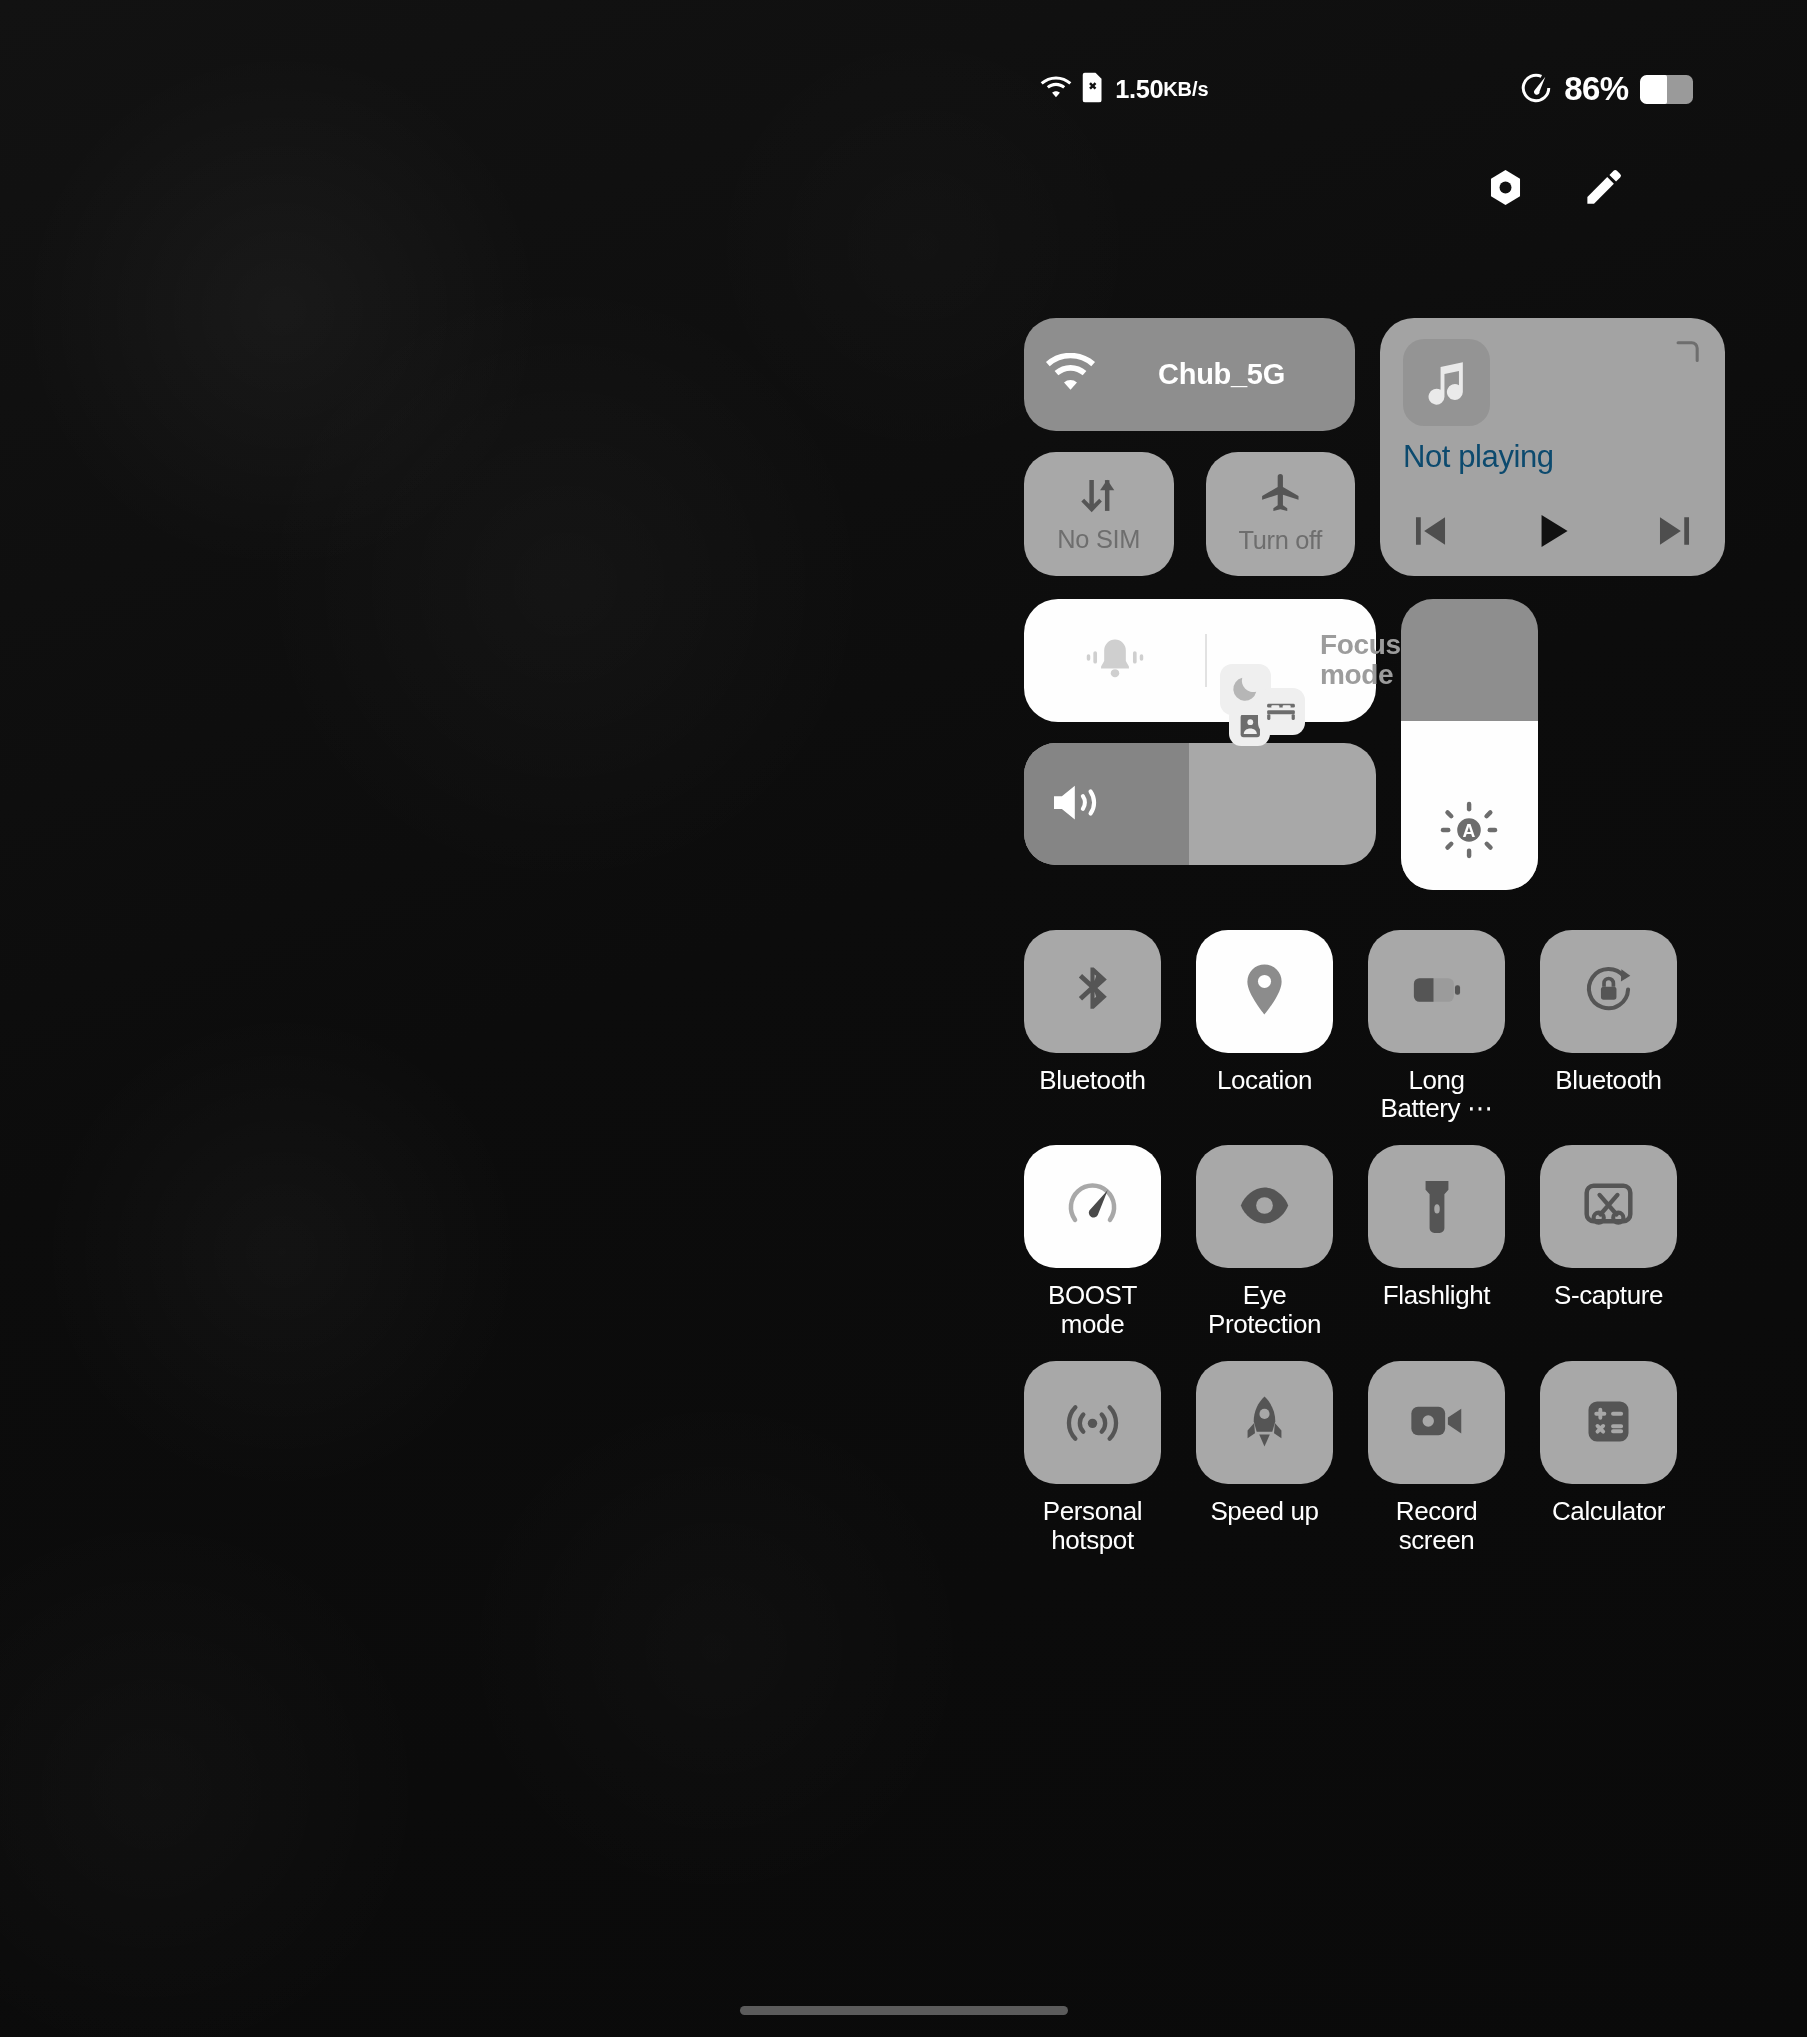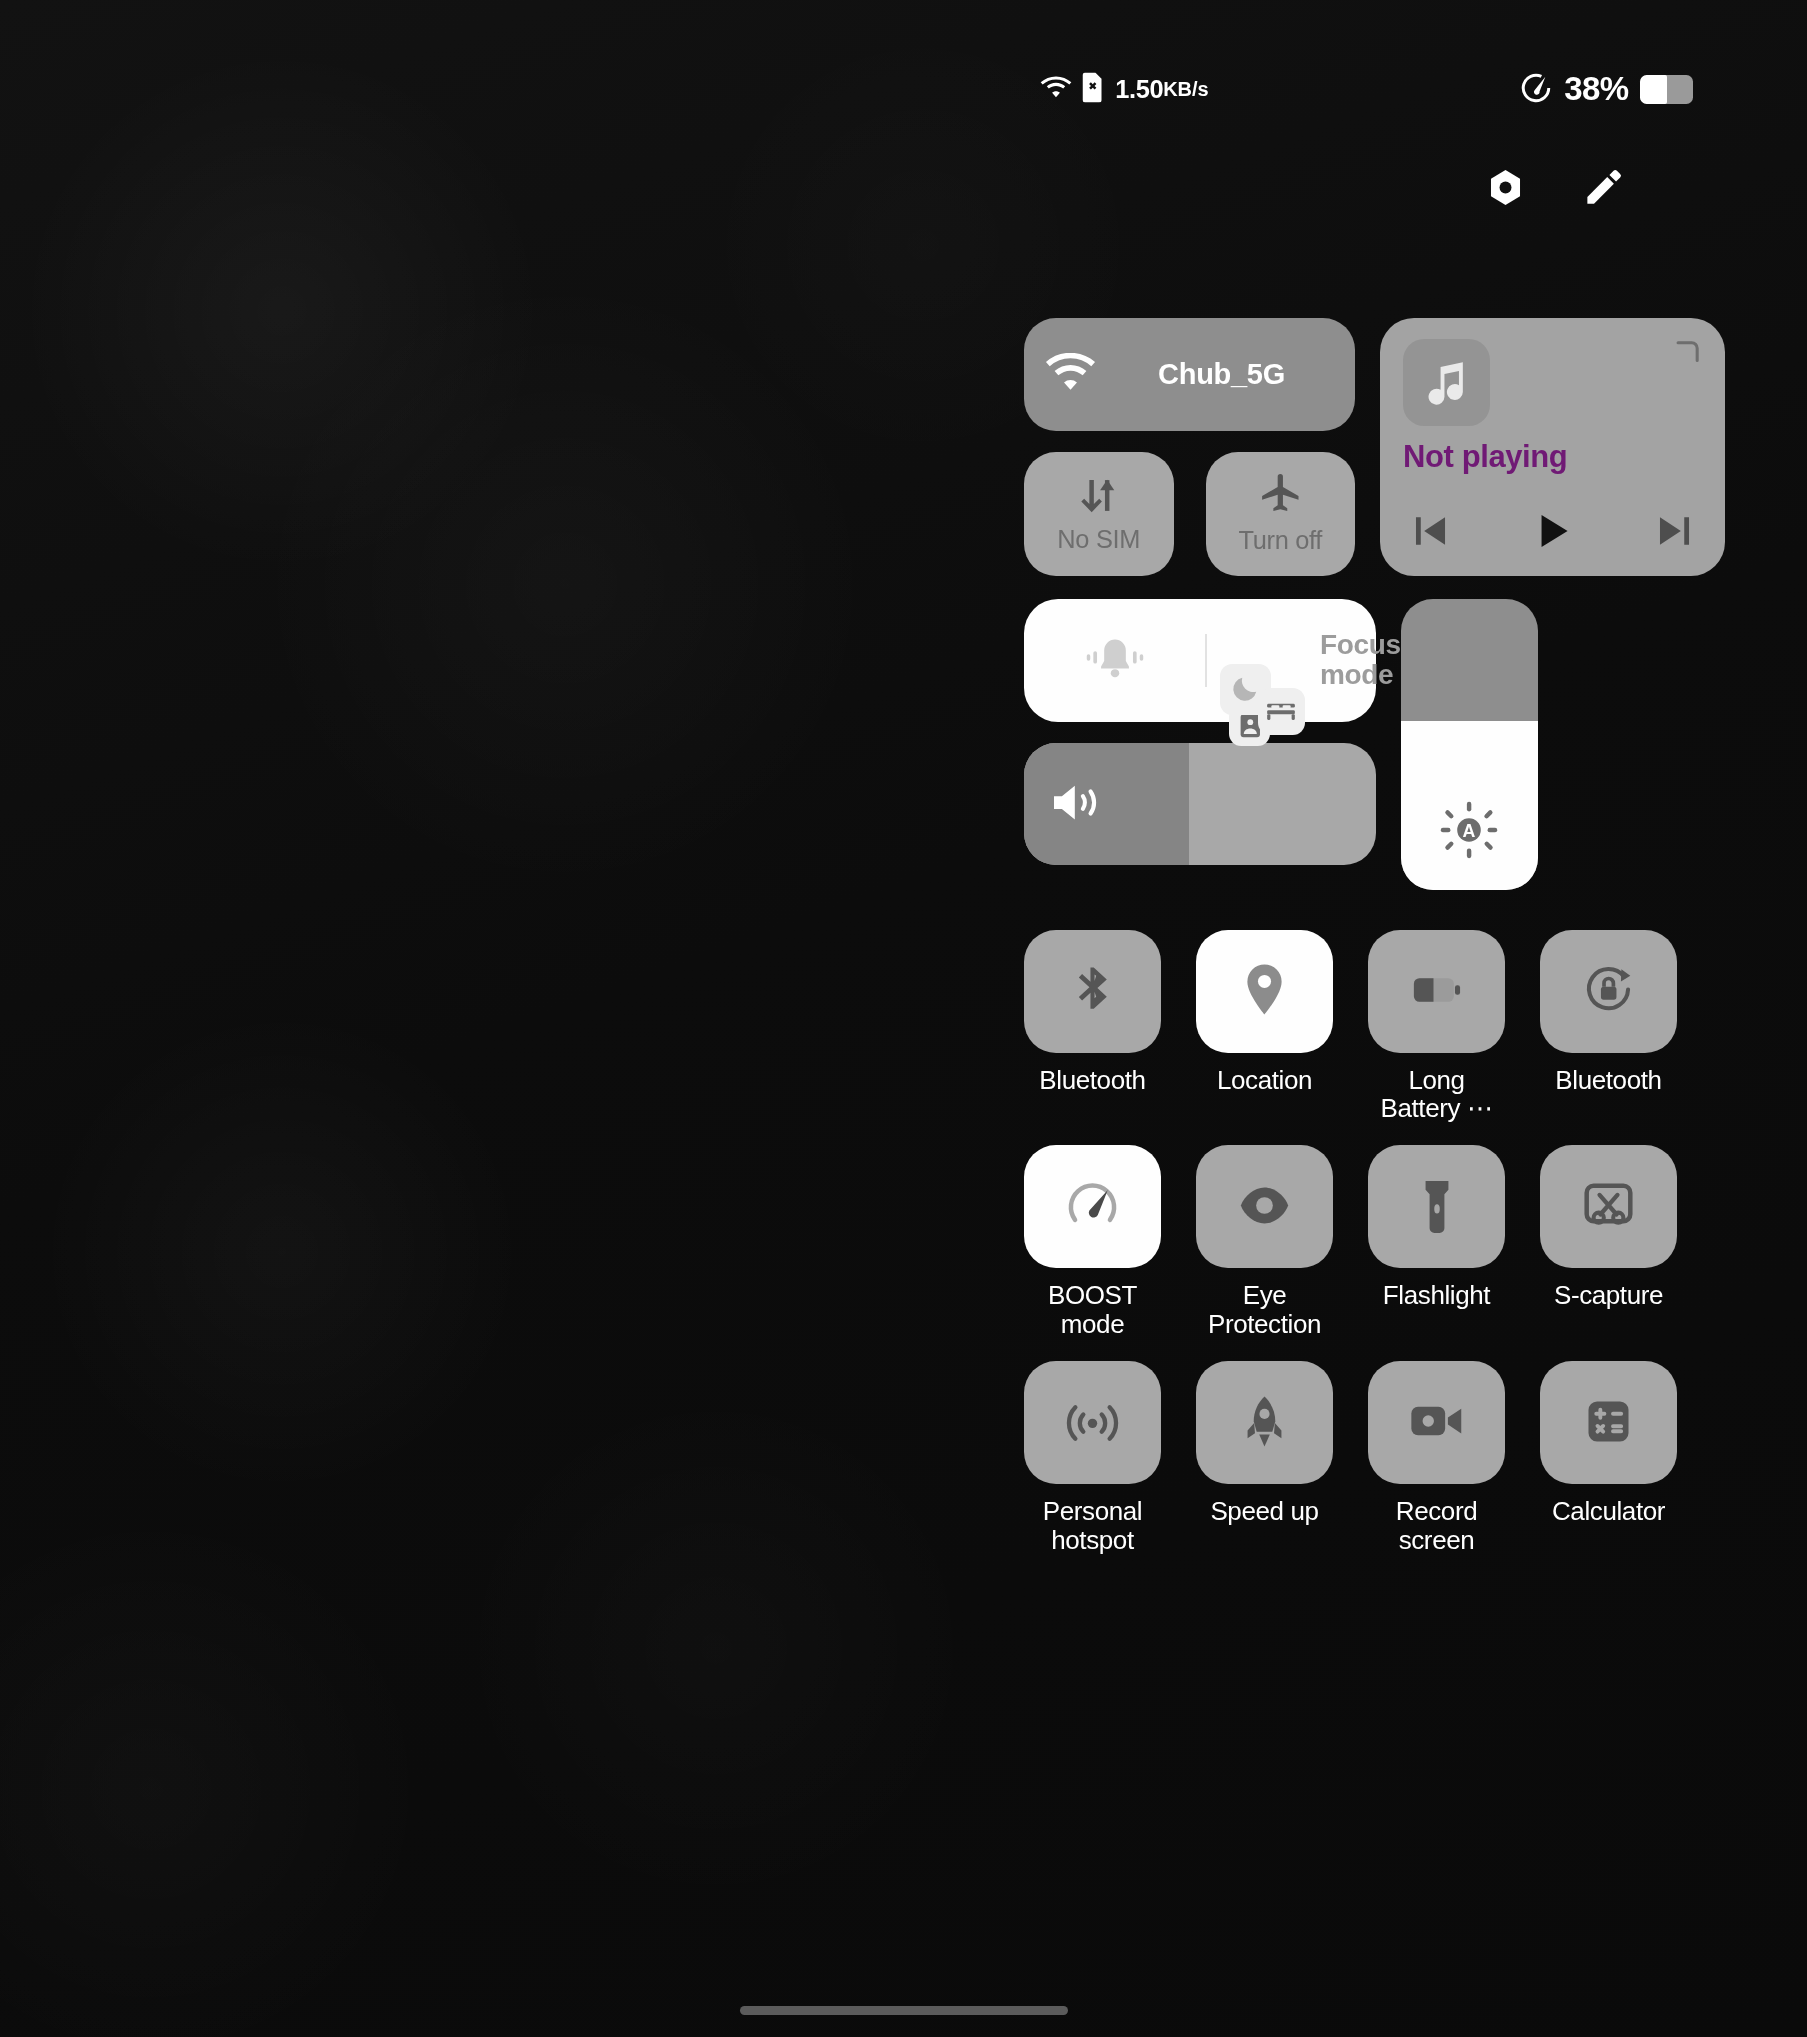--- a/index.html
+++ b/index.html
@@ -93,21 +93,21 @@
 
   .media-card {
     width:345px; height:258px; border-radius:34px; background:#a3a3a3;
     position:relative; padding:21px 22.6px; cursor:pointer;
   }
   .media-art {
     width:87px; height:87px; border-radius:21px; background:rgba(0,0,0,0.09);
     display:flex; align-items:center; justify-content:center;
   }
   .media-title {
-    margin-top:13px; color:#701a75; font-size:31px; font-weight:700;
+    margin-top:13px; color:#0c4a6e; font-size:31px; font-weight:400;
     letter-spacing:-0.4px;
   }
   .media-controls {
     position:absolute; left:22.6px; right:22.6px; bottom:21px;
     display:flex; align-items:center; justify-content:space-between;
   }
   .mc-btn { width:55px; height:49px; display:flex; align-items:center; justify-content:center; cursor:pointer;}
   .media-corner { position:absolute; right:22.6px; top:21px; }
 
   
@@ -213,21 +213,21 @@
       </span>
     </div>
 
     <div class="sb-right">
       <span>
         <svg width="34" height="34" viewBox="0 0 24 24">
           <path fill="none" stroke="#fff" stroke-width="2.1" d="M21 12a9 9 0 1 1-5.2-8.2"></path>
           <path fill="#fff" d="M11 13.5 18.6 4l-4.1 10.4a2 2 0 1 1-3.5-.9z"></path>
         </svg>
       </span>
-      <span class="batt-pct">38%</span>
+      <span class="batt-pct">86%</span>
       <span class="batt-shell">
         <span class="batt-fill" id="battfill" style="width: 50%;"></span>
       </span>
     </div>
   </div>
 
   <div id="header-actions">
     <div class="hdr-btn" id="btn-settings">
       <span>
         <svg width="41" height="41" viewBox="0 0 24 24">

